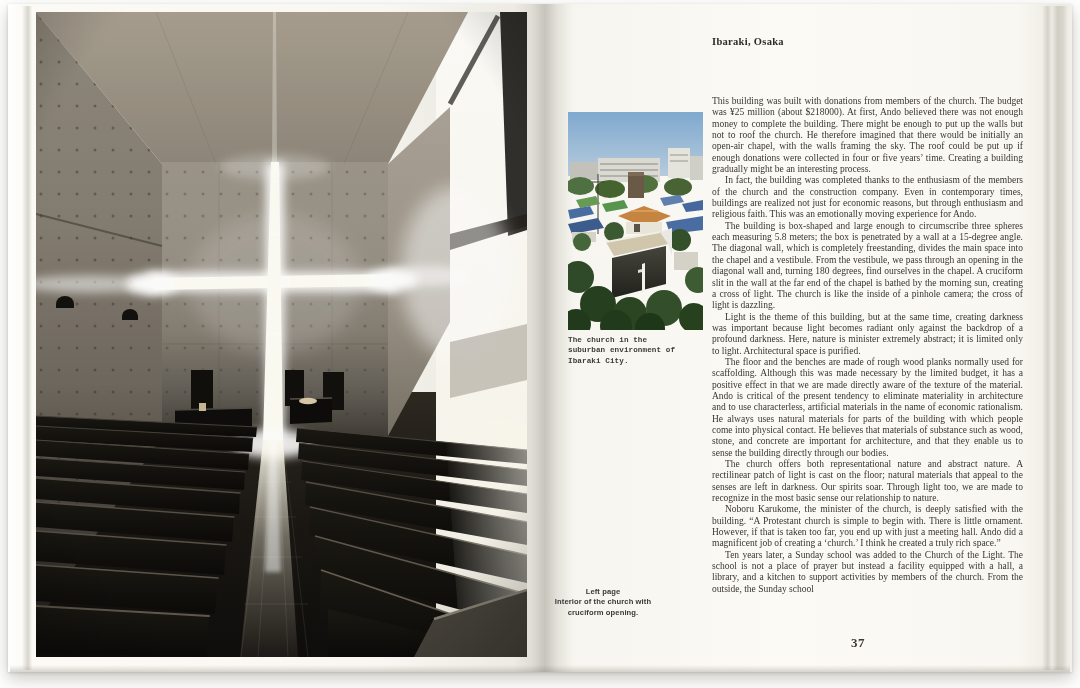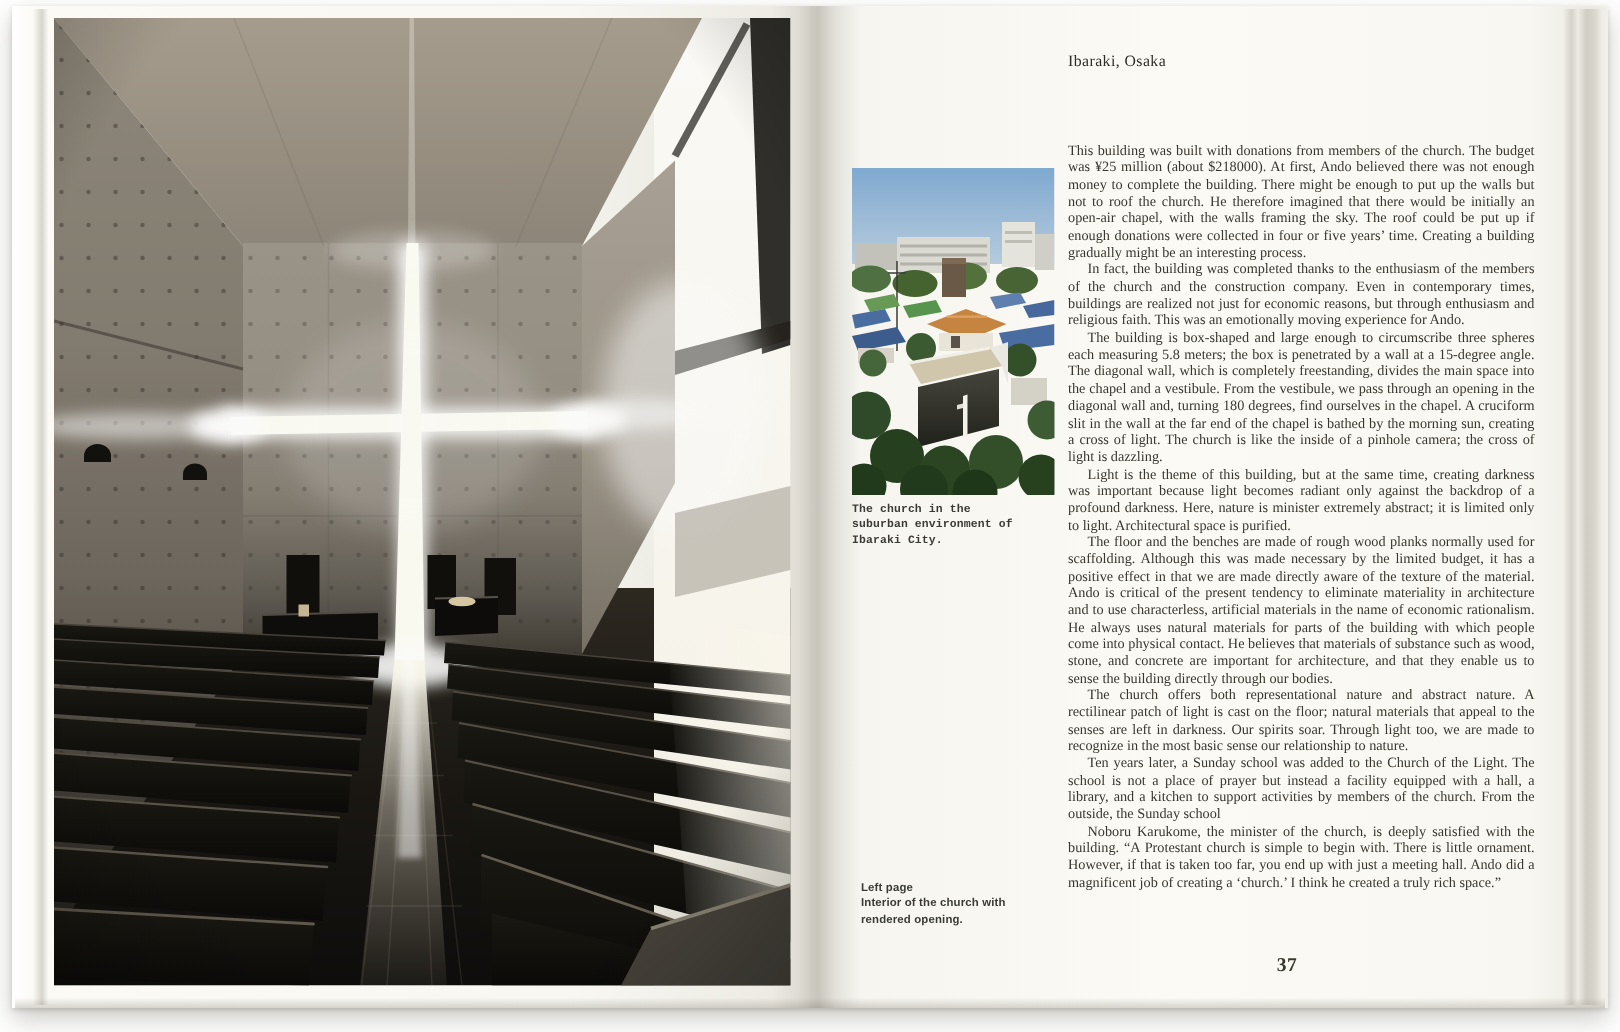--- a/index.html
+++ b/index.html
@@ -23,31 +23,31 @@
 
   .photo-main{position:absolute;left:36px;top:12px;width:491px;height:645px;}
   .photo-main svg{display:block;width:100%;height:100%;}
   .photo-small{position:absolute;left:568px;top:112px;width:135px;height:218px;}
   .photo-small svg{display:block;width:100%;height:100%;}
 
   .title-block{position:absolute;left:712px;top:31px;width:320px;color:#2f2c26;}
   .title-inner{display:inline-block;text-align:center;}
   .title-line{font-size:21px;line-height:25px;white-space:nowrap;letter-spacing:.2px;text-align:left;}
   .title-dot{font-size:13px;vertical-align:4px;padding:0 4px;}
-  .subtitle{font-size:10.5px;font-weight:normal;margin-top:3px;letter-spacing:.3px;}
+  .subtitle{font-size:10.5px;font-weight:bold;margin-top:3px;letter-spacing:.3px;}
 
   .body-text{position:absolute;left:712px;top:96px;width:311px;
     font-size:9.5px;line-height:11.35px;color:#39362f;text-align:justify;}
   .body-text p{margin:0;}
   .body-text p.ind{text-indent:13px;}
 
   .caption{position:absolute;font-family:"Liberation Sans",sans-serif;font-weight:bold;
     font-size:7.6px;line-height:10.4px;color:#3b3b36;letter-spacing:.1px;}
   .cap-context{left:568px;top:335px;width:114px;font-family:Liberation Mono, monospace;}
-  .cap-leftpage{left:574px;top:587px;width:118px;}
+  .cap-leftpage{left:544px;top:587px;width:118px;text-align:center;}
 
   .page-number{position:absolute;left:712px;top:635px;width:292px;text-align:center;
     font-size:13px;font-weight:bold;color:#3c392f;letter-spacing:.4px;}
 </style>
 </head>
 <body>
 
 <div class="stage">
   <div class="book">
     <div class="page page-left"></div>
@@ -331,28 +331,28 @@
         <circle cx="82" cy="216" r="15" fill="#1f3719"></circle>
         <circle cx="8" cy="212" r="15" fill="#203a1b"></circle>
       </g>
     </svg>
   </div>
 
   <div class="caption cap-context">The church in the suburban environment of Ibaraki City.</div>
 
   <div class="caption cap-leftpage">
     <div>Left page</div>
-    <div>Interior of the church with rendered opening.</div>
+    <div>Interior of the church with cruciform opening.</div>
   </div>
 
   <div class="body-text">
       <p>This building was built with donations from members of the church. The budget was ¥25 million (about $218000). At first, Ando believed there was not enough money to complete the building. There might be enough to put up the walls but not to roof the church. He therefore imagined that there would be initially an open-air chapel, with the walls framing the sky. The roof could be put up if enough donations were collected in four or five years’ time. Creating a building gradually might be an interesting process.</p>
       <p class="ind">In fact, the building was completed thanks to the enthusiasm of the members of the church and the construction company. Even in contemporary times, buildings are realized not just for economic reasons, but through enthusiasm and religious faith. This was an emotionally moving experience for Ando.</p>
       <p class="ind">The building is box-shaped and large enough to circumscribe three spheres each measuring 5.8 meters; the box is penetrated by a wall at a 15-degree angle. The diagonal wall, which is completely freestanding, divides the main space into the chapel and a vestibule. From the vestibule, we pass through an opening in the diagonal wall and, turning 180 degrees, find ourselves in the chapel. A cruciform slit in the wall at the far end of the chapel is bathed by the morning sun, creating a cross of light. The church is like the inside of a pinhole camera; the cross of light is dazzling.</p>
       <p class="ind">Light is the theme of this building, but at the same time, creating darkness was important because light becomes radiant only against the backdrop of a profound darkness. Here, nature is minister extremely abstract; it is limited only to light. Architectural space is purified.</p>
       <p class="ind">The floor and the benches are made of rough wood planks normally used for scaffolding. Although this was made necessary by the limited budget, it has a positive effect in that we are made directly aware of the texture of the material. Ando is critical of the present tendency to eliminate materiality in architecture and to use characterless, artificial materials in the name of economic rationalism. He always uses natural materials for parts of the building with which people come into physical contact. He believes that materials of substance such as wood, stone, and concrete are important for architecture, and that they enable us to sense the building directly through our bodies.</p>
       <p class="ind">The church offers both representational nature and abstract nature. A rectilinear patch of light is cast on the floor; natural materials that appeal to the senses are left in darkness. Our spirits soar. Through light too, we are made to recognize in the most basic sense our relationship to nature.</p>
+      <p class="ind">Noboru Karukome, the minister of the church, is deeply satisfied with the building. “A Protestant church is simple to begin with. There is little ornament. However, if that is taken too far, you end up with just a meeting hall. Ando did a magnificent job of creating a ‘church.’ I think he created a truly rich space.”</p>
       <p class="ind">Ten years later, a Sunday school was added to the Church of the Light. The school is not a place of prayer but instead a facility equipped with a hall, a library, and a kitchen to support activities by members of the church. From the outside, the Sunday school</p>
-      <p class="ind">Noboru Karukome, the minister of the church, is deeply satisfied with the building. “A Protestant church is simple to begin with. There is little ornament. However, if that is taken too far, you end up with just a meeting hall. Ando did a magnificent job of creating a ‘church.’ I think he created a truly rich space.”</p>
     </div>
 
   <div class="page-number">37</div>
 </div>
 
 </body></html>

